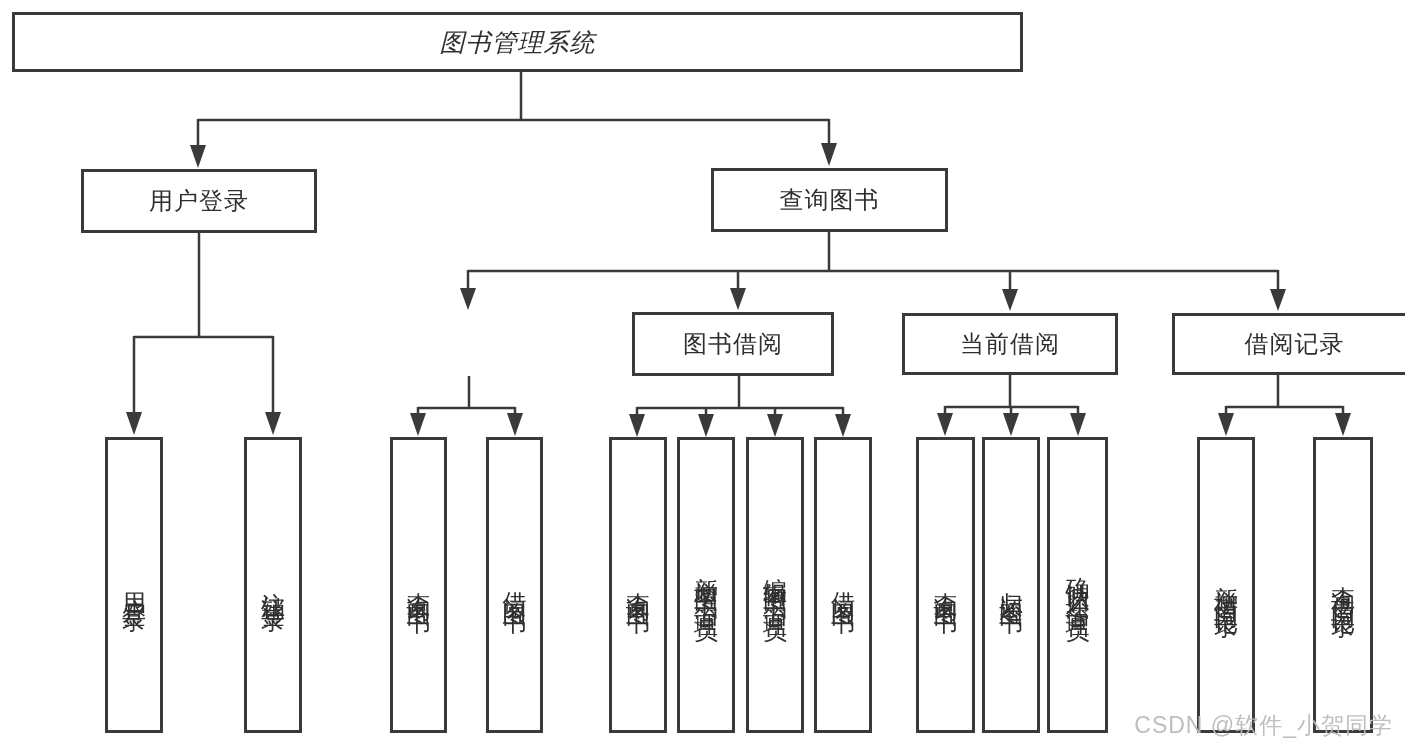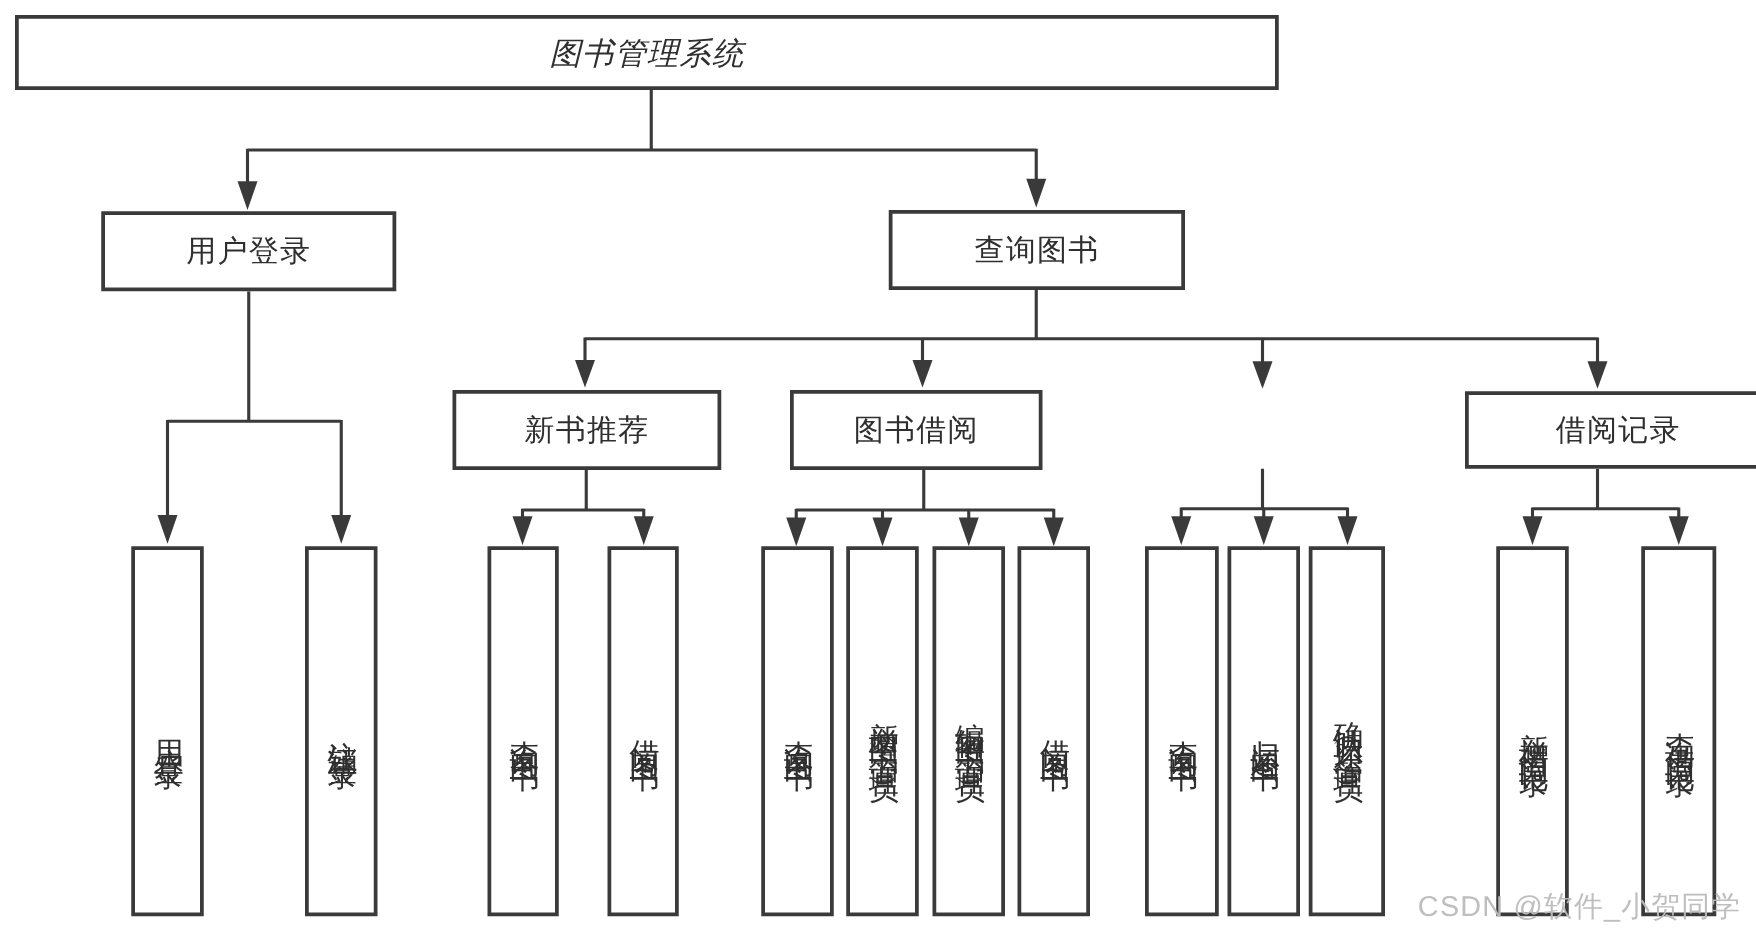--- a/index.html
+++ b/index.html
@@ -103,22 +103,22 @@
       <polygon points="1218,413 1234,413 1226,436"></polygon>
       <polygon points="1335,413 1351,413 1343,436"></polygon>
     </g>
   </svg>
 
   <div class="node root h" style="left:12px; top:12px; width:1011px; height:60px;font-style:italic;">图书管理系统</div>
 
   <div class="node h" style="left:81px; top:169px; width:236px; height:64px;">用户登录</div>
   <div class="node h" style="left:711px; top:168px; width:237px; height:64px;">查询图书</div>
 
-  <div class="node h" style="left:362px; top:312px; width:215px; height:64px;">新书推荐</div>
   <div class="node h" style="left:632px; top:312px; width:202px; height:64px;">图书借阅</div>
+  <div class="node h" style="left:902px; top:313px; width:216px; height:62px;">当前借阅</div>
   <div class="node h" style="left:1172px; top:313px; width:245px; height:62px;">借阅记录</div>
 
   <div class="node leaf" style="left:105px; top:437px; width:58px; height:296px;">
     <span class="vtext">用户登录</span>
   </div>
   <div class="node leaf" style="left:244px; top:437px; width:58px; height:296px;">
     <span class="vtext">注销登录</span>
   </div>
 
   <div class="node leaf" style="left:390px; top:437px; width:57px; height:296px;">

